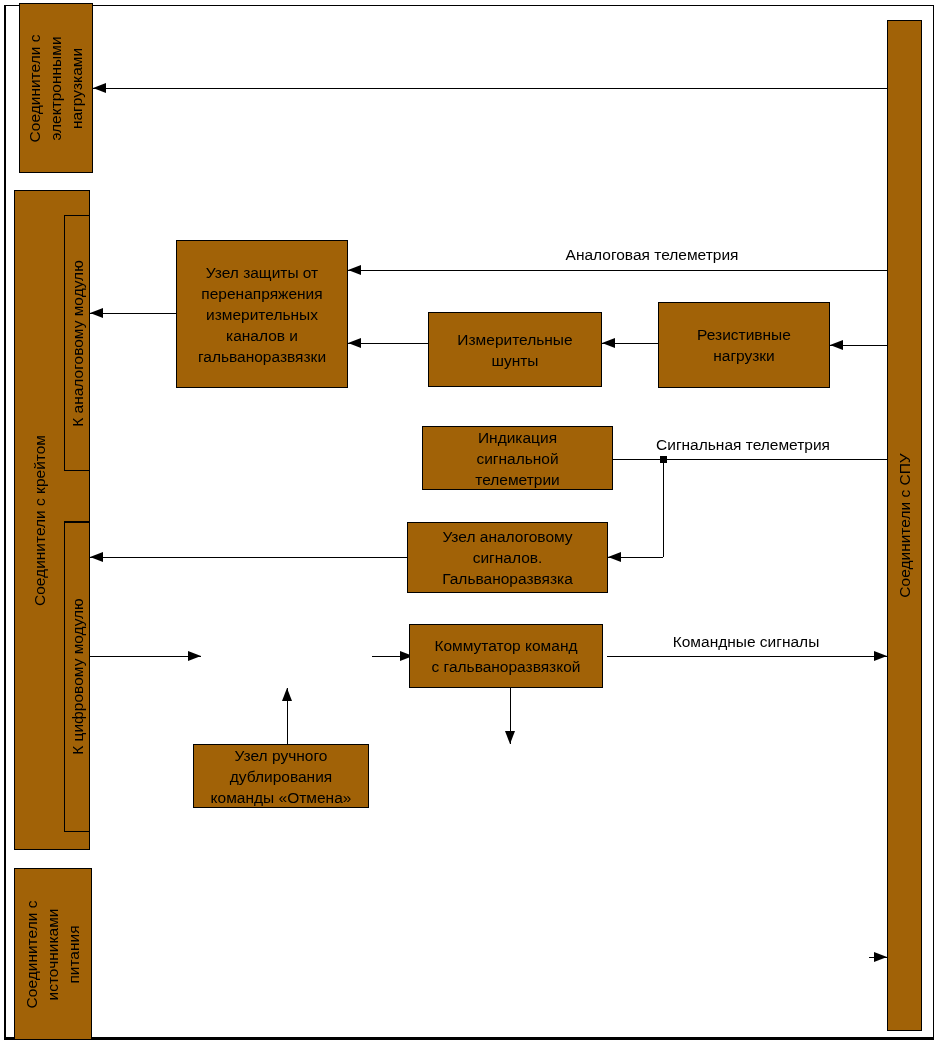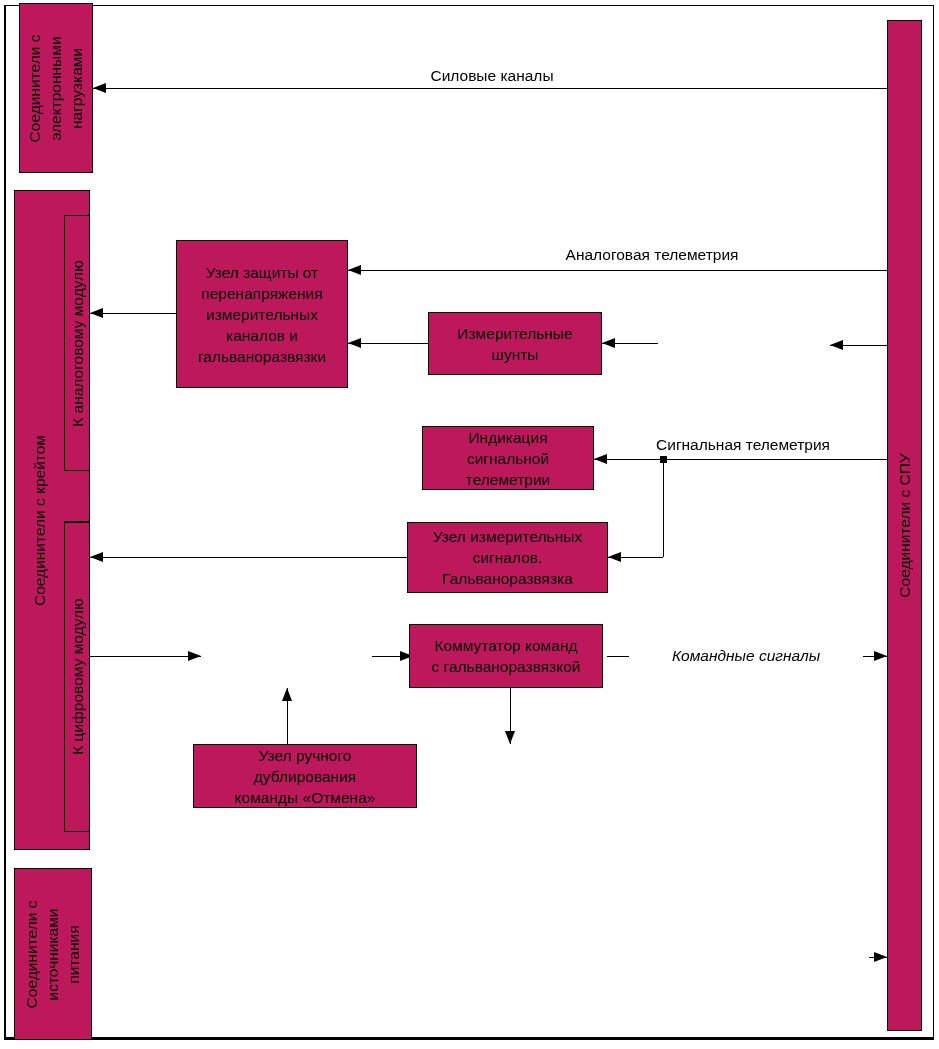--- a/index.html
+++ b/index.html
@@ -2,21 +2,21 @@
 <html><head>
 <meta charset="utf-8">
 <style>
   html,body { margin:0; padding:0; background:#ffffff; }
   body { font-family:"Liberation Sans", sans-serif; color:#000; }
   #canvas { position:relative; width:939px; height:1049px; background:#fff; overflow:hidden; }
 
   .outer-frame { position:absolute; left:4px; top:5px; width:930px; height:1035px;
                  border:1px solid #000; border-left-width:2px; border-bottom-width:3px; box-sizing:border-box; }
 
-  .box { position:absolute; box-sizing:border-box; border:1px solid #000; background:#be185d;
+  .box { position:absolute; box-sizing:border-box; border:1px solid #000; background:#a16207;
          display:flex; align-items:center; justify-content:center; text-align:center;
          font-size:15.5px; line-height:21px; white-space:pre-line; }
 
   .vtext { position:absolute; display:flex; align-items:center; justify-content:center; }
   .vtext > span { flex:none; transform:rotate(-90deg); white-space:pre-line; text-align:center;
                   font-size:15.5px; line-height:21px; }
 
   .hline { position:absolute; height:1px; background:#000; }
   .vline { position:absolute; width:1px; background:#000; }
 
@@ -76,24 +76,23 @@
 
   <div class="vline" style="left:510px; top:688px; height:56px;"></div>
   <div class="ah ah-down" style="left:505px; top:731px;"></div>
 
   <div class="vline" style="left:287px; top:688px; height:56px;"></div>
   <div class="ah ah-up" style="left:282px; top:688px;"></div>
 
   <div class="hline" style="left:869px; top:957px; width:18px;"></div>
   <div class="ah ah-right" style="left:874px; top:952px;"></div>
 
-  <div class="flow-label" style="left:380px; top:67px;  width:220px;">Силовые каналы</div>
   <div class="flow-label" style="left:626px; top:436px; width:230px;">Сигнальная телеметрия</div>
   <div class="flow-label" style="left:535px; top:246px; width:230px;">Аналоговая телеметрия</div>
-  <div class="flow-label" style="left:629px; top:647px; width:230px;font-style:italic;">Командные сигналы</div>
+  <div class="flow-label" style="left:629px; top:633px; width:230px;">Командные сигналы</div>
 
   <div class="box" style="left:19px; top:3px; width:74px; height:170px;"></div>
   <div class="vtext" style="left:19px; top:3px; width:74px; height:170px;">
     <span>Соединители с
 электронными
 нагрузками</span>
   </div>
 
   <div class="box" style="left:14px; top:190px; width:76px; height:660px;"></div>
   <div class="vtext" style="left:14px; top:190px; width:50px; height:660px;">
@@ -120,27 +119,29 @@
   <div class="box" style="left:887px; top:20px; width:35px; height:1011px;"></div>
   <div class="vtext" style="left:887px; top:20px; width:35px; height:1011px;">
     <span>Соединители с СПУ</span>
   </div>
 
   <div class="box" style="left:176px; top:240px; width:172px; height:148px;">Узел защиты от
 перенапряжения
 измерительных
 каналов и
 гальваноразвязки</div>
-  <div class="box" style="left:428px; top:312px; width:174px; height:63px;">Измерительные
+  <div class="box" style="left:428px; top:312px; width:174px; height:75px;">Измерительные
 шунты</div>
-  <div class="box" style="left:422px; top:426px; width:172px; height:64px;">Индикация
+  <div class="box" style="left:658px; top:302px; width:172px; height:86px;">Резистивные
+нагрузки</div>
+  <div class="box" style="left:422px; top:426px; width:191px; height:64px;">Индикация
 сигнальной
 телеметрии</div>
-  <div class="box" style="left:407px; top:522px; width:201px; height:71px;">Узел измерительных
+  <div class="box" style="left:407px; top:522px; width:201px; height:71px;">Узел аналоговому
 сигналов.
 Гальваноразвязка</div>
   <div class="box" style="left:409px; top:624px; width:194px; height:64px;">Коммутатор команд
 с гальваноразвязкой</div>
-  <div class="box" style="left:193px; top:744px; width:224px; height:64px;">Узел ручного
+  <div class="box" style="left:193px; top:744px; width:176px; height:64px;">Узел ручного
 дублирования
 команды «Отмена»</div>
 
 </div>
 
 </body></html>

